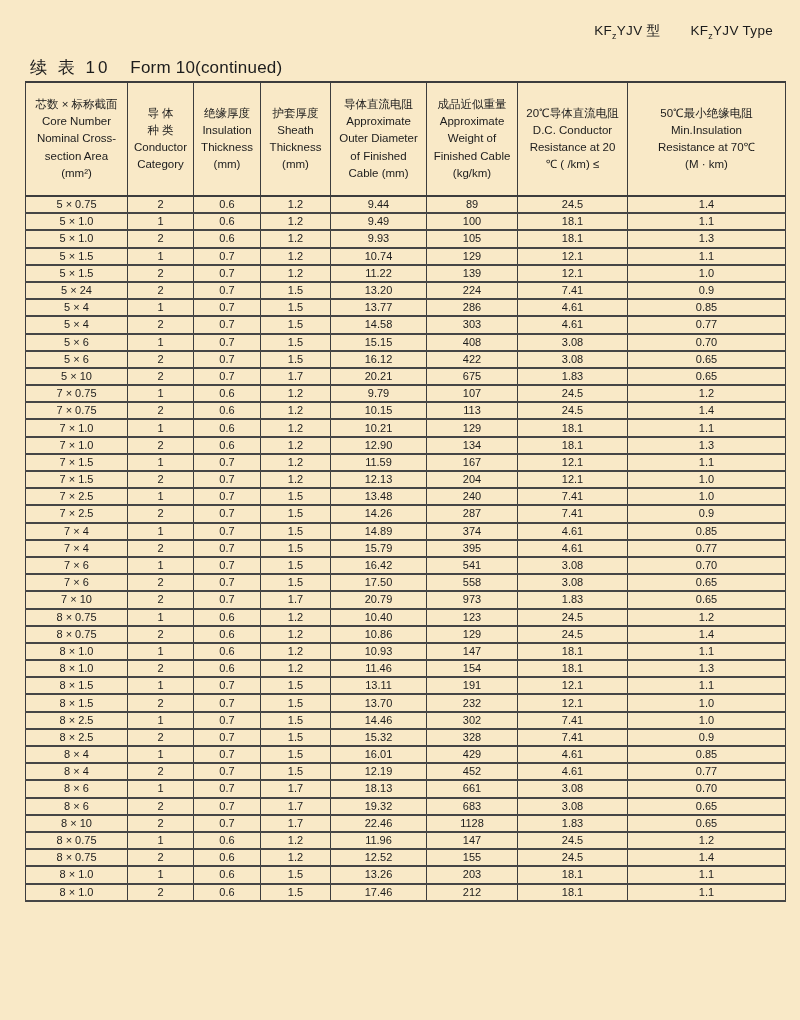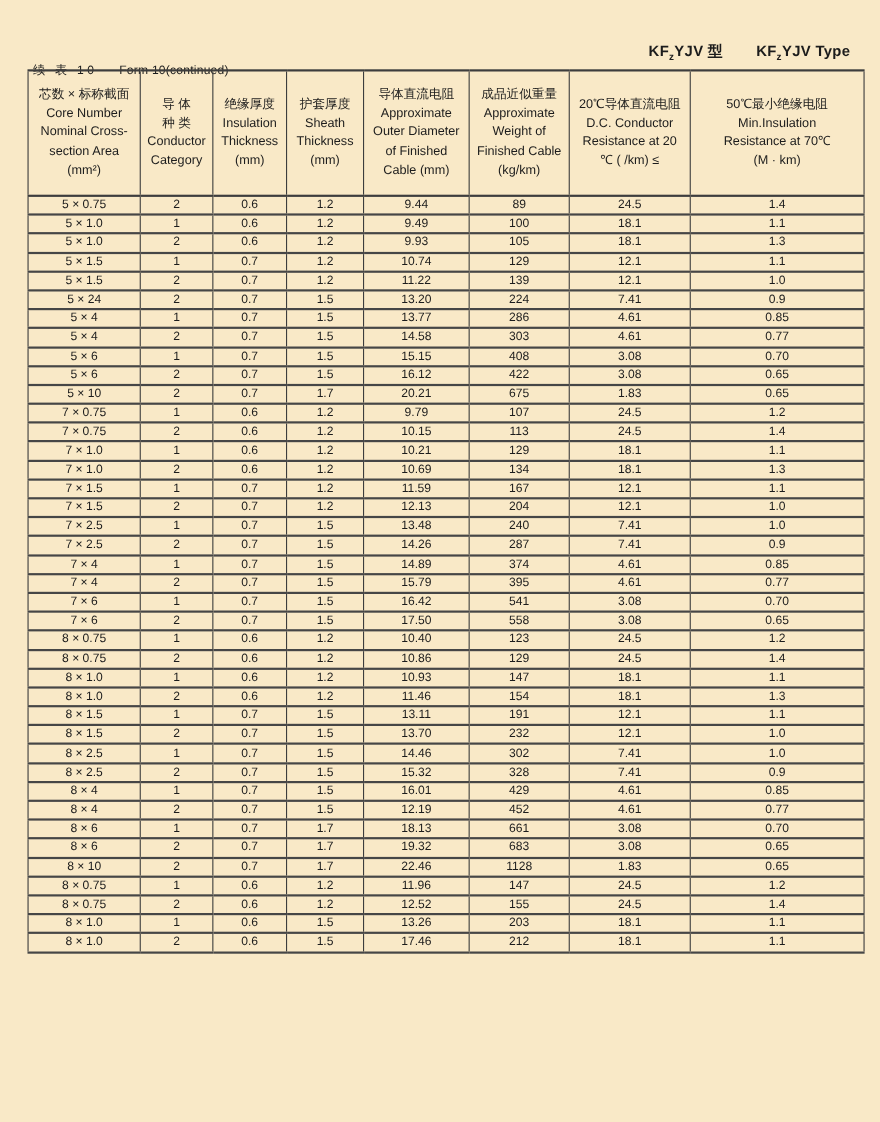--- a/index.html
+++ b/index.html
@@ -10,41 +10,41 @@
     background: #f9e9c7;
     font-family: "Liberation Sans", sans-serif;
     color: #1c1c1c;
     position: relative;
     overflow: hidden;
   }
   .page { position: absolute; inset: 0; }
 
   .model-title {
     position: absolute;
-    top: 38px; right: 27px;
+    top: 22px; right: 27px;
     font-size: 13.5px;
-    font-weight: 700;
+    font-weight: 400;
     letter-spacing: 0.3px;
     white-space: nowrap;
   }
   .model-title sub { font-size: 9px; }
   .model-title .model-en { margin-left: 26px; }
 
   .caption {
     position: absolute;
     left: 30px; top: 56px;
-    font-size: 11px;
+    font-size: 17px;
     white-space: nowrap;
   }
   .caption .caption-cn { letter-spacing: 3px; }
   .caption .caption-en { margin-left: 20px; letter-spacing: 0.2px; }
 
   table.spec {
     position: absolute;
-    left: 25px; top: 63px;
+    left: 25px; top: 81px;
     width: 760px;
     border-collapse: collapse;
     table-layout: fixed;
   }
   .spec col.c1 { width: 102px; }
   .spec col.c2 { width: 66px; }
   .spec col.c3 { width: 67px; }
   .spec col.c4 { width: 70px; }
   .spec col.c5 { width: 96px; }
   .spec col.c6 { width: 91px; }
@@ -295,21 +295,21 @@
           <td>10.21</td>
           <td>129</td>
           <td>18.1</td>
           <td>1.1</td>
         </tr>
         <tr>
           <td>7 × 1.0</td>
           <td>2</td>
           <td>0.6</td>
           <td>1.2</td>
-          <td>10.69</td>
+          <td>12.90</td>
           <td>134</td>
           <td>18.1</td>
           <td>1.3</td>
         </tr>
         <tr>
           <td>7 × 1.5</td>
           <td>1</td>
           <td>0.7</td>
           <td>1.2</td>
           <td>11.59</td>
@@ -378,20 +378,30 @@
           <td>0.70</td>
         </tr>
         <tr>
           <td>7 × 6</td>
           <td>2</td>
           <td>0.7</td>
           <td>1.5</td>
           <td>17.50</td>
           <td>558</td>
           <td>3.08</td>
+          <td>0.65</td>
+        </tr>
+        <tr>
+          <td>7 × 10</td>
+          <td>2</td>
+          <td>0.7</td>
+          <td>1.7</td>
+          <td>20.79</td>
+          <td>973</td>
+          <td>1.83</td>
           <td>0.65</td>
         </tr>
         <tr>
           <td>8 × 0.75</td>
           <td>1</td>
           <td>0.6</td>
           <td>1.2</td>
           <td>10.40</td>
           <td>123</td>
           <td>24.5</td>

